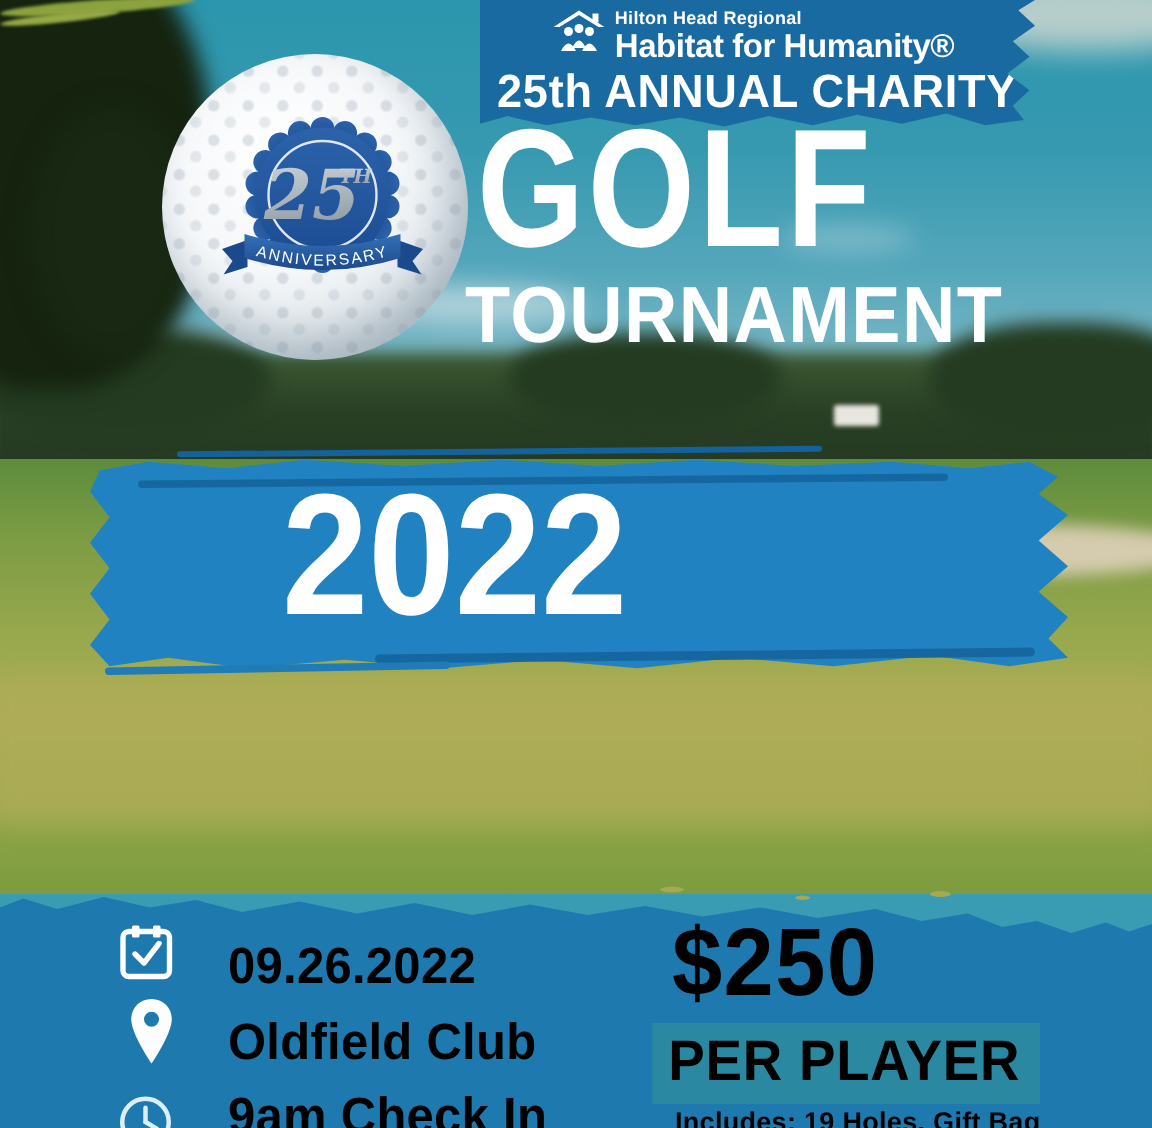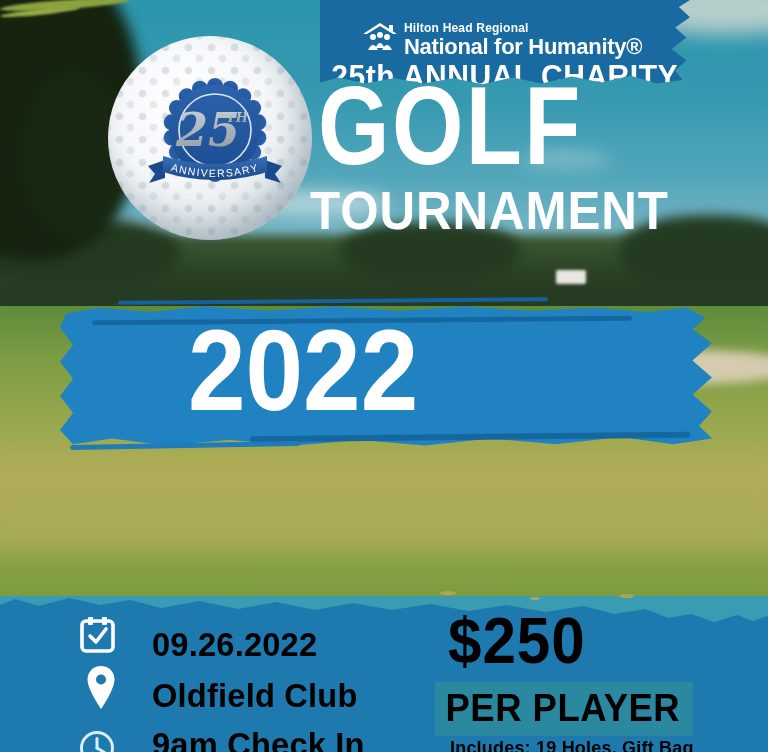--- a/index.html
+++ b/index.html
@@ -59,21 +59,21 @@
     left: 20px; top: 70px; width: 110px; height: 170px;
     background: #182812; filter: blur(8px); border-radius: 50%;
   }
 
   
   .top-banner {
     left: 320px; top: 0; width: 370px; height: 86px;
     background: #1a6aa2;
     clip-path: polygon(0% 0%, 100% 0%, 97% 8%, 100% 20%, 96% 32%, 99% 44%, 95% 57%, 99% 70%, 96% 82%, 98% 93%, 91% 97%, 84% 88%, 76% 96%, 68% 89%, 60% 97%, 52% 90%, 44% 98%, 36% 91%, 28% 97%, 20% 91%, 12% 97%, 5% 90%, 0% 96%);
     display: flex; flex-direction: column; align-items: center;
-    padding-top: 22px; color: #fff;
+    padding-top: 6px; color: #fff;
   }
   .logo-row { display: flex; align-items: flex-start; gap: 6px; margin-left: -6px; }
   .logo-text .org-small { font-size: 12px; font-weight: bold; line-height: 13px; letter-spacing: .2px; }
   .logo-text .org-name { font-size: 22px; font-weight: bold; line-height: 23px; letter-spacing: -.3px; }
   .annual-line { font-size: 31px; font-weight: bold; letter-spacing: .5px; margin-top: 1px; transform: scaleX(.97); white-space: nowrap; }
 
   
   .golf-ball {
     left: 108px; top: 36px; width: 204px; height: 204px;
     border-radius: 50%;
@@ -183,21 +183,21 @@
         <rect x="27" y="3" width="4" height="6" fill="#fff"></rect>
         <circle cx="11" cy="15" r="3" fill="#fff"></circle>
         <circle cx="25" cy="15" r="3" fill="#fff"></circle>
         <circle cx="18" cy="13" r="3" fill="#fff"></circle>
         <path d="M6 28 Q11 18 16 28 Z" fill="#fff"></path>
         <path d="M20 28 Q25 18 30 28 Z" fill="#fff"></path>
         <path d="M13.5 26 Q18 16 22.5 26 Z" fill="#fff"></path>
       </svg>
       <div class="logo-text">
         <div class="org-small">Hilton Head Regional</div>
-        <div class="org-name">National for Humanity®</div>
+        <div class="org-name">Habitat for Humanity®</div>
       </div>
     </div>
     <div class="annual-line">25th ANNUAL CHARITY</div>
   </div>
 
   <div class="abs title-golf">GOLF</div>
   <div class="abs title-tournament">TOURNAMENT</div>
 
   <div class="abs golf-ball"></div>
   <svg class="abs badge-svg" width="140" height="150" viewBox="-70 -70 140 150">

